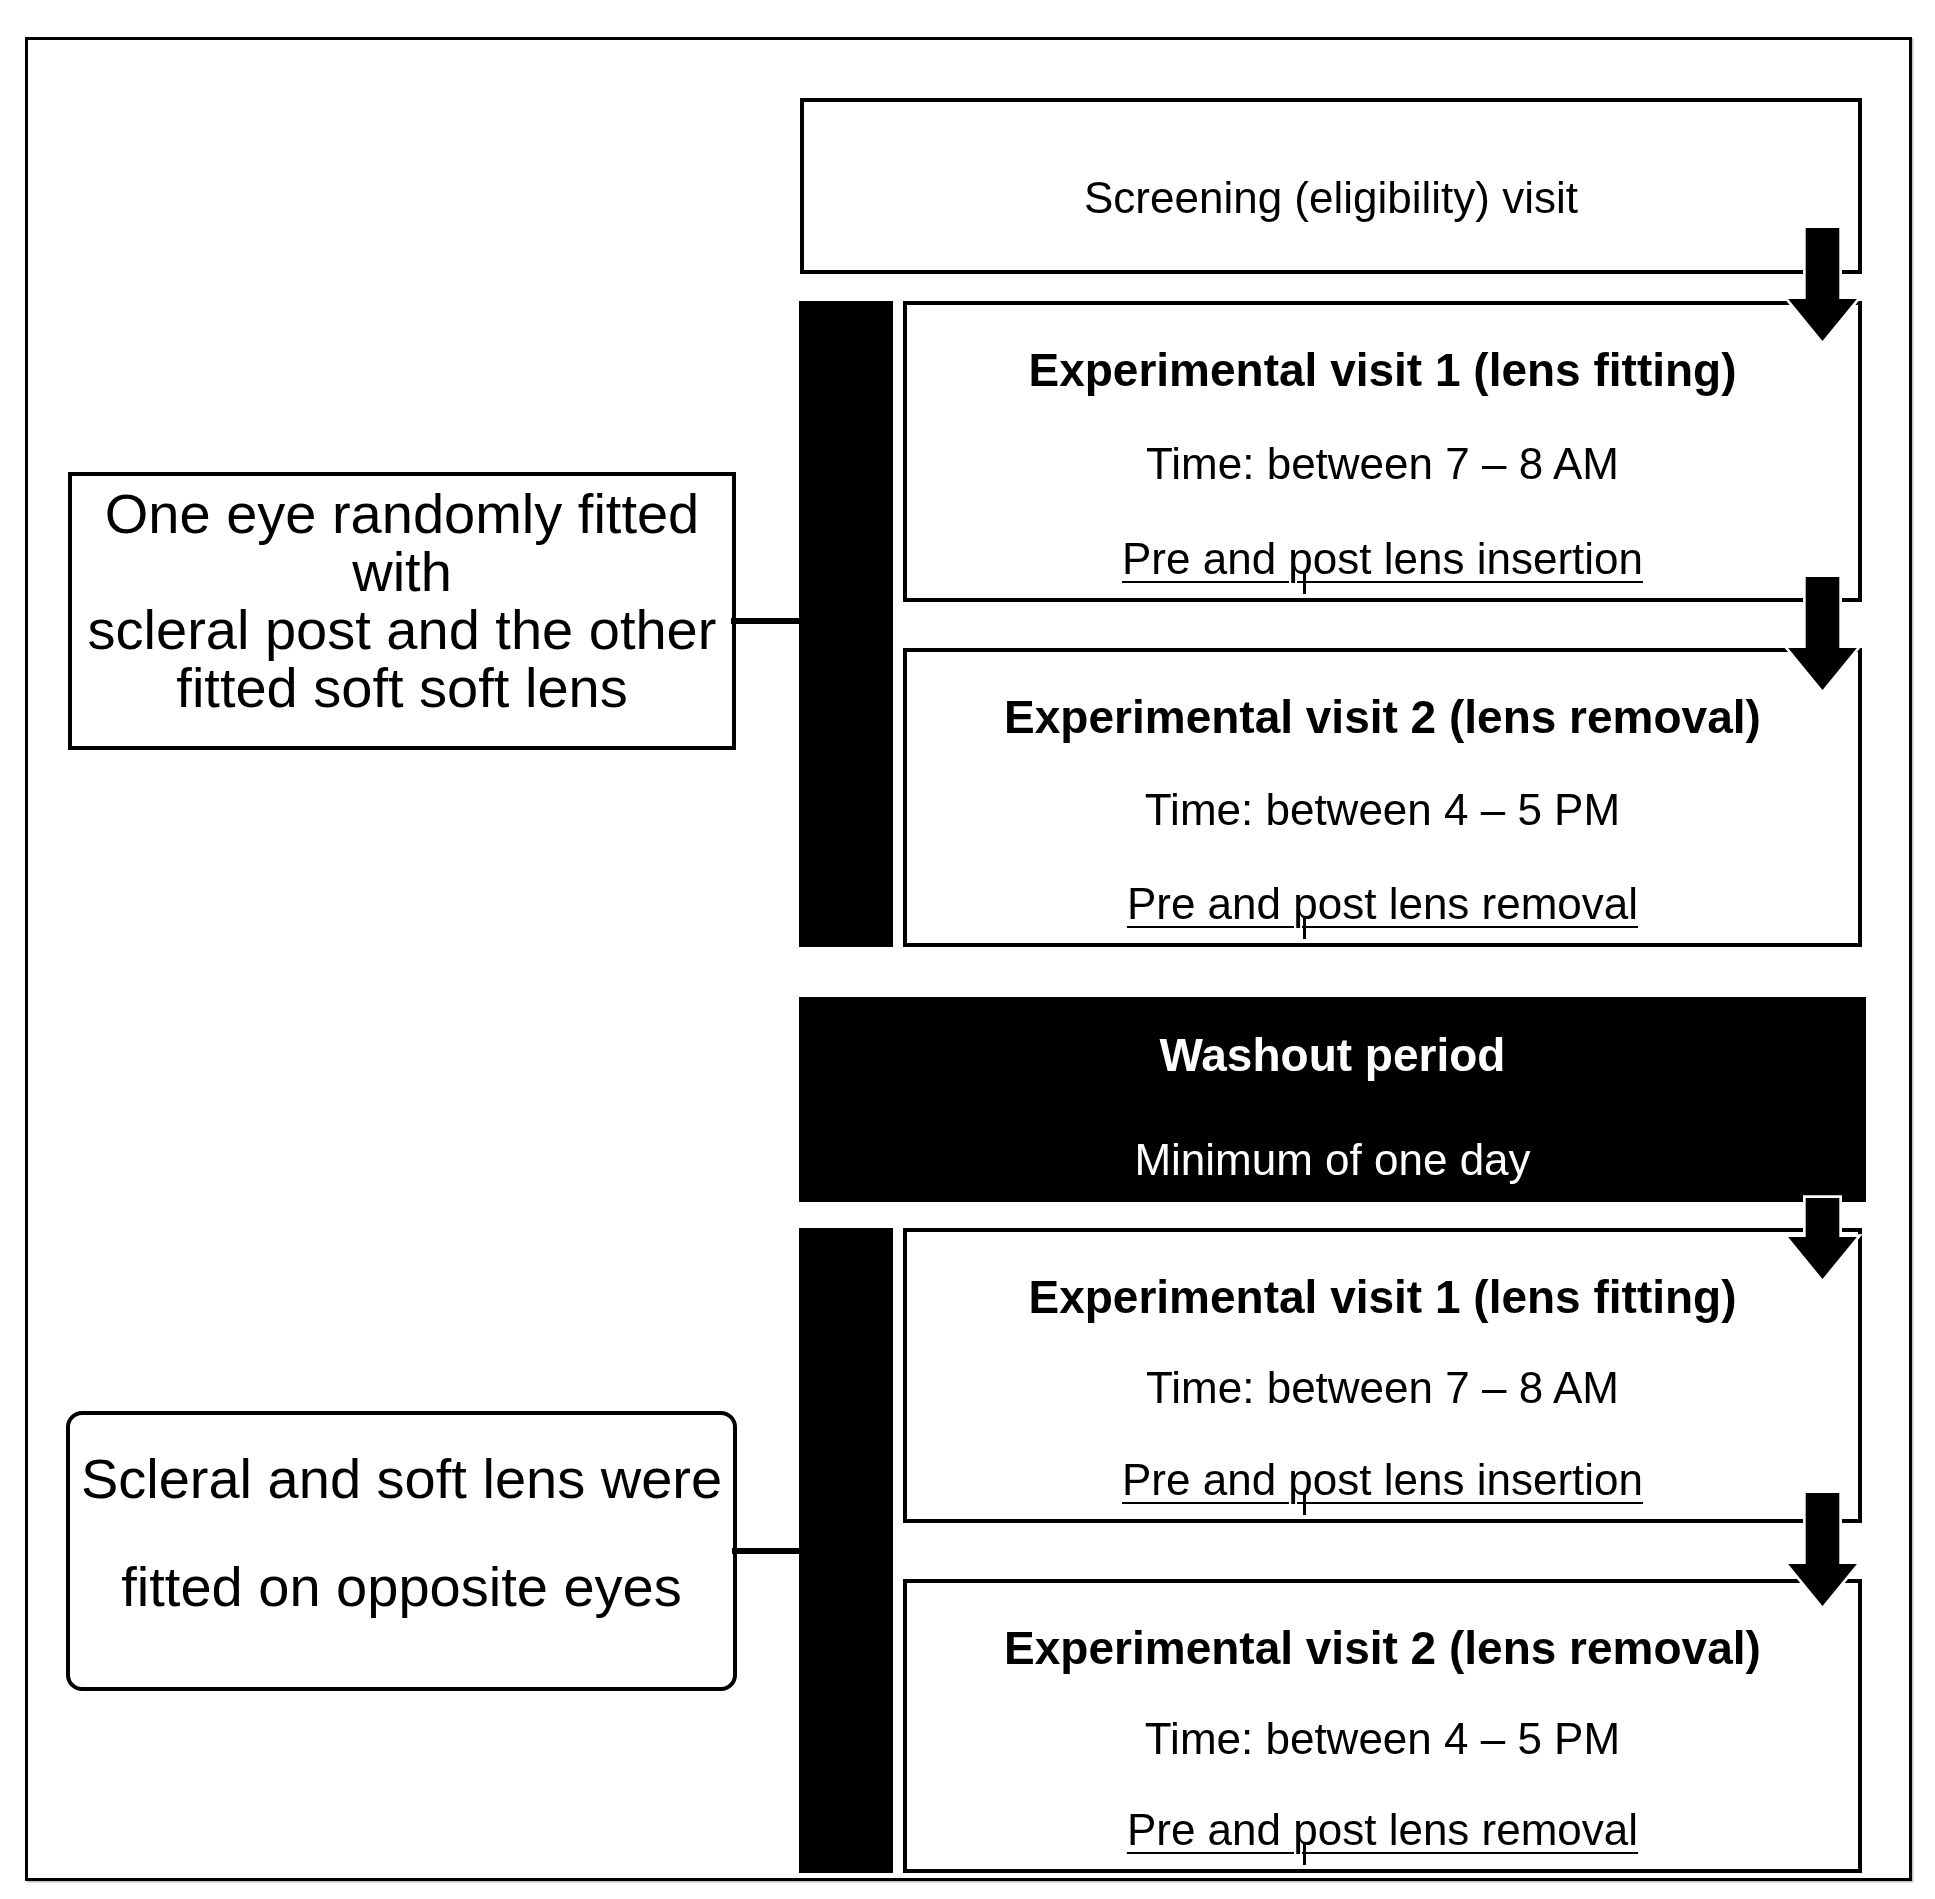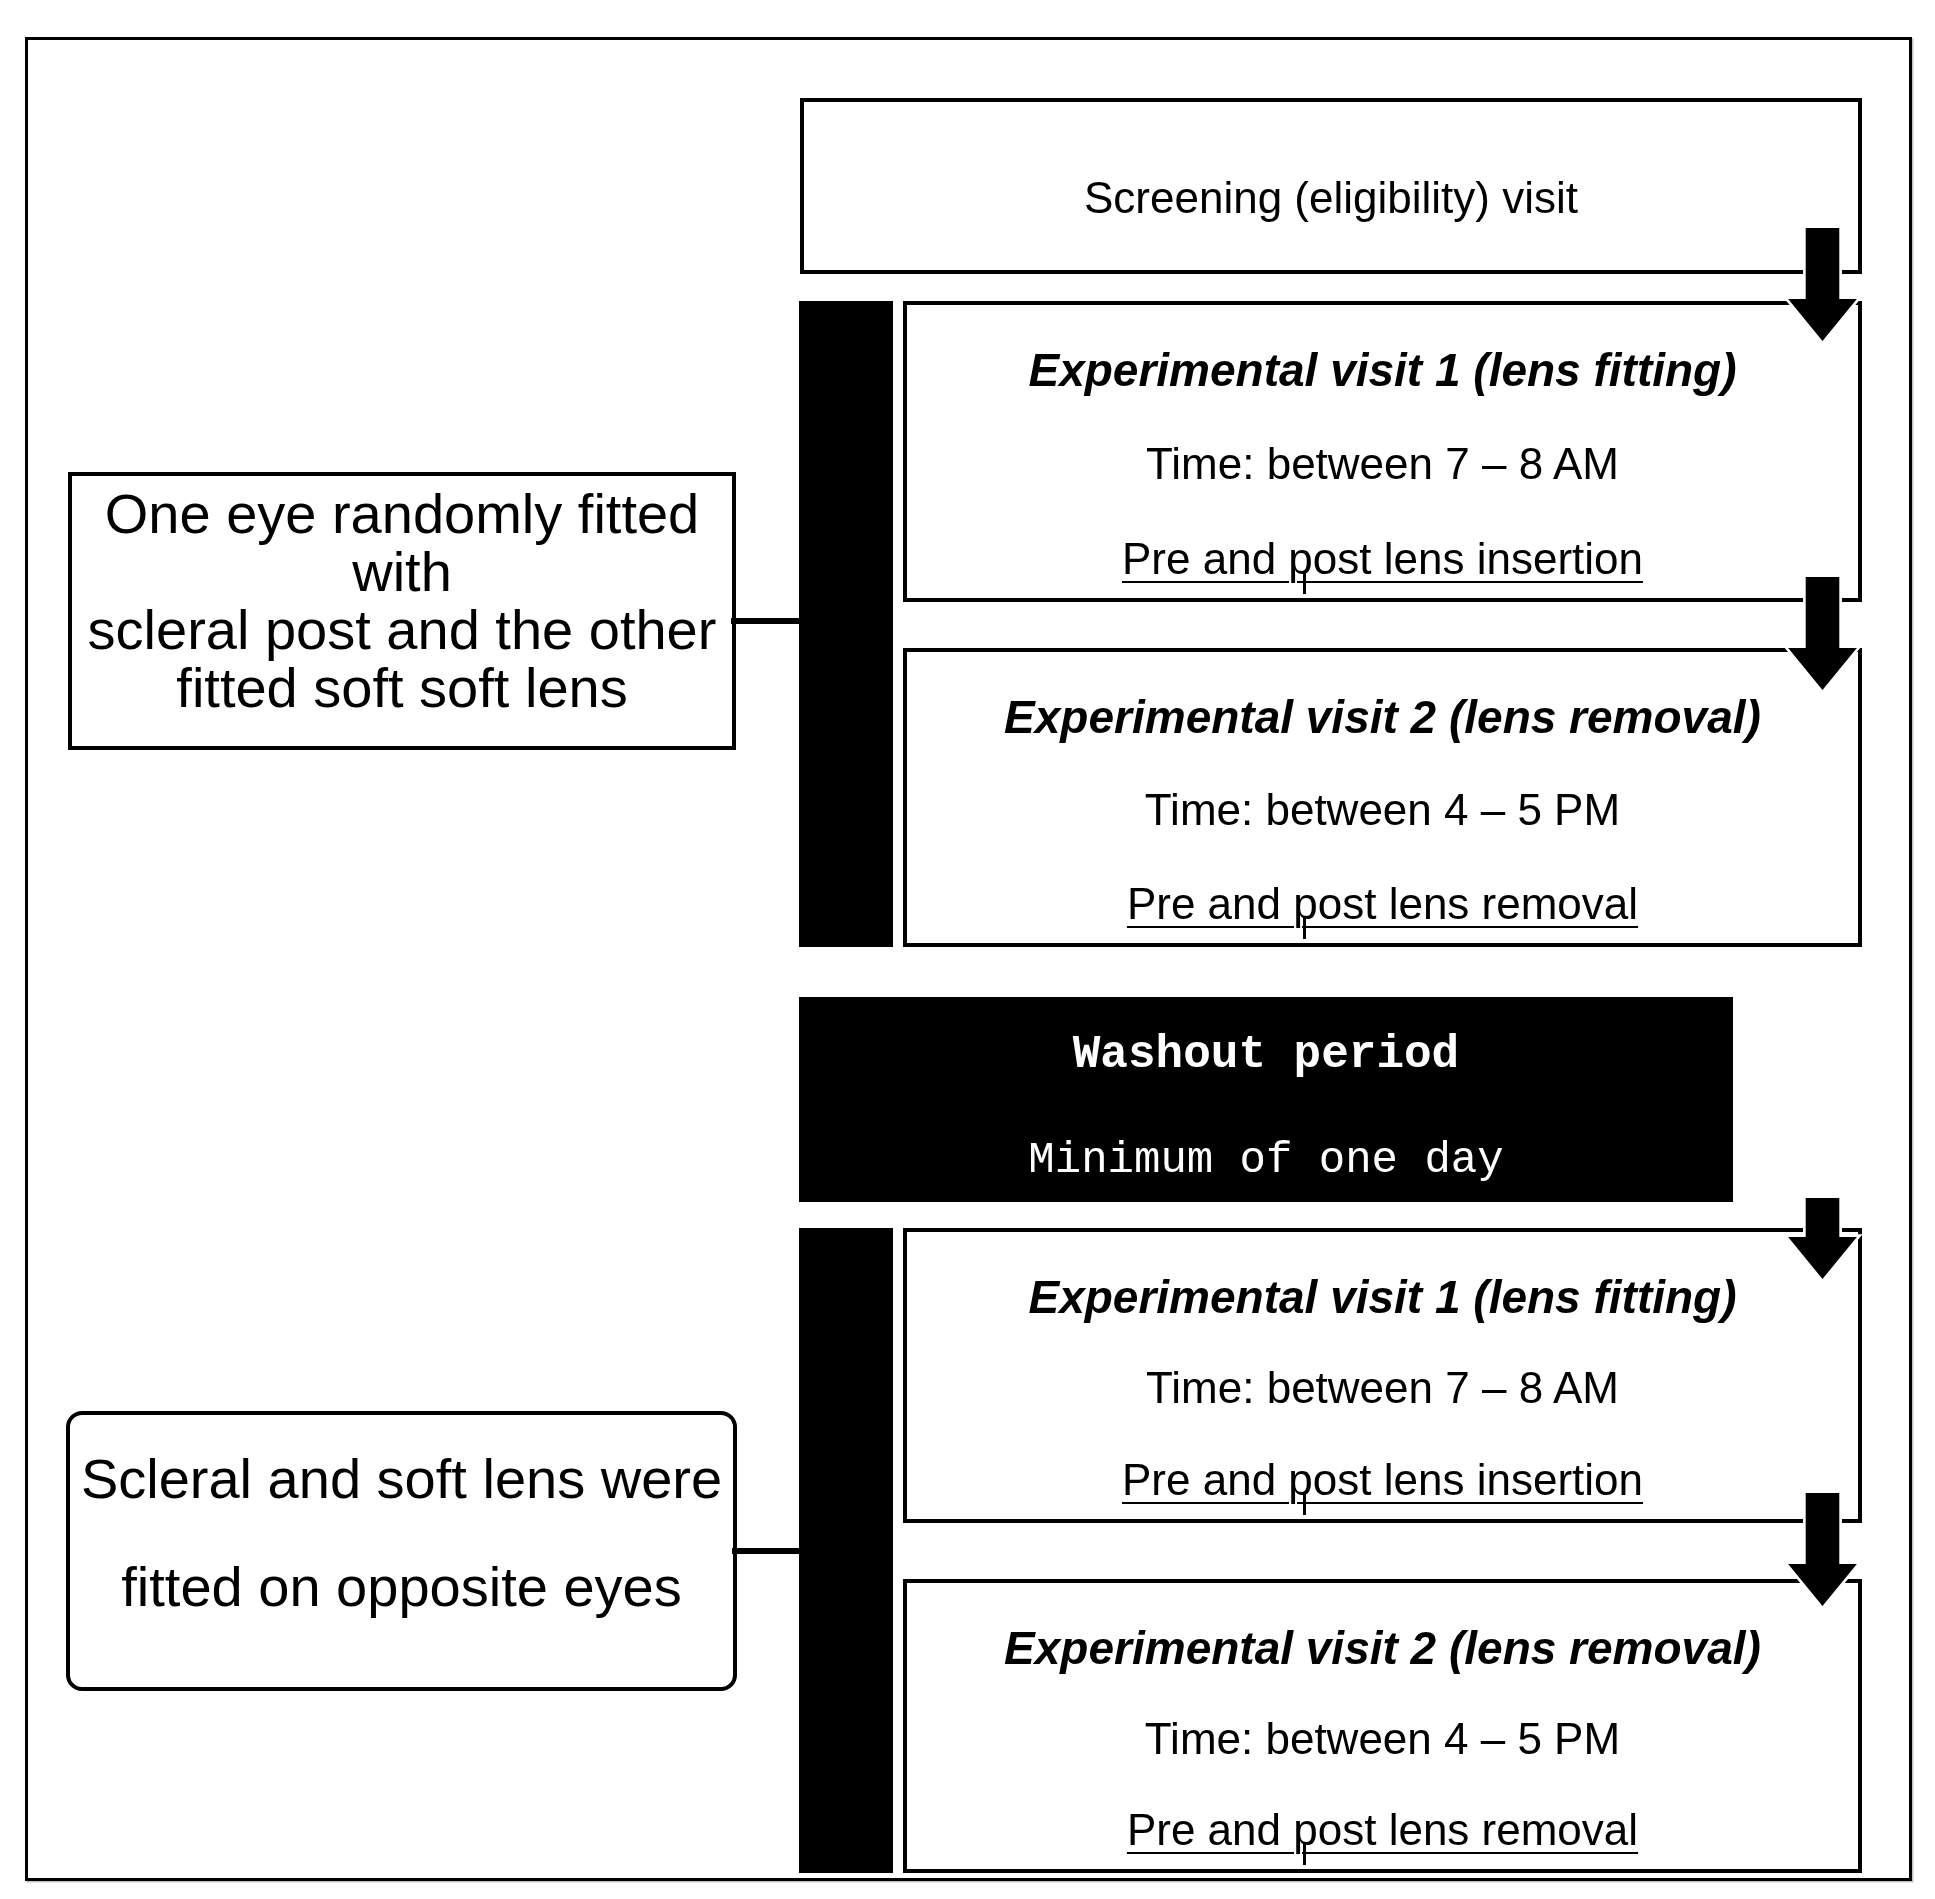--- a/index.html
+++ b/index.html
@@ -48,48 +48,47 @@
     display: flex; flex-direction: column;
     align-items: center; justify-content: space-between;
     padding: 38px 15.3px 12.3px 15.3px;
     font-size: 44px;
     line-height: 54px;
   }
   .visit.v1 { top: 301px;  height: 301px; }
   .visit.v2 { top: 648px;  height: 299px; }
   .visit.v3 { top: 1228px; height: 295px; }
   .visit.v4 { top: 1579px; height: 294px; }
-  .vtitle { font-weight: 700; font-size: 46px; font-style: italic; }
+  .vtitle { font-weight: 700; font-size: 46px; }
   .vline  { font-weight: 400; }
   .vline.underlined {
     text-decoration: underline;
     text-decoration-thickness: 2.3px;
     text-underline-offset: 7px;
   }
   .caret-tick {
     position: absolute;
     left: 396px; bottom: 3.8px;
     width: 3.1px; height: 23px;
     background: #000000;
   }
   
   .washout {
     position: absolute;
     left: 799px; top: 997px;
-    width: 934px; height: 205px;
+    width: 1067px; height: 205px;
     background: #000000;
     color: #ffffff;
     display: flex; flex-direction: column;
     align-items: center; justify-content: space-between;
     padding: 31px 15.3px 15.3px 15.3px;
     box-sizing: border-box;
     font-size: 44px;
     line-height: 54px;
     text-align: center;
-    font-family: Liberation Mono, monospace;
   }
   .washout .wtitle { font-weight: 700; font-size: 46px; }
   
   .side-note {
     font-size: 56px;
     line-height: 58px;
     text-align: center;
   }
   .side-note.n1 {
     left: 68px; top: 472px;

